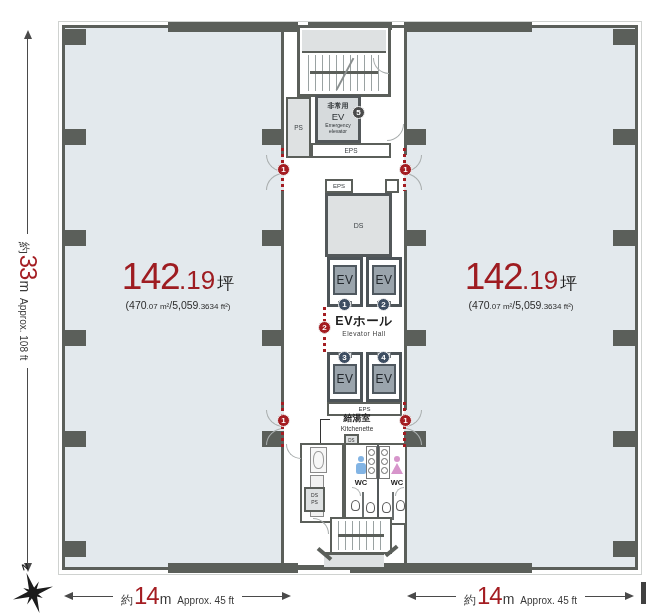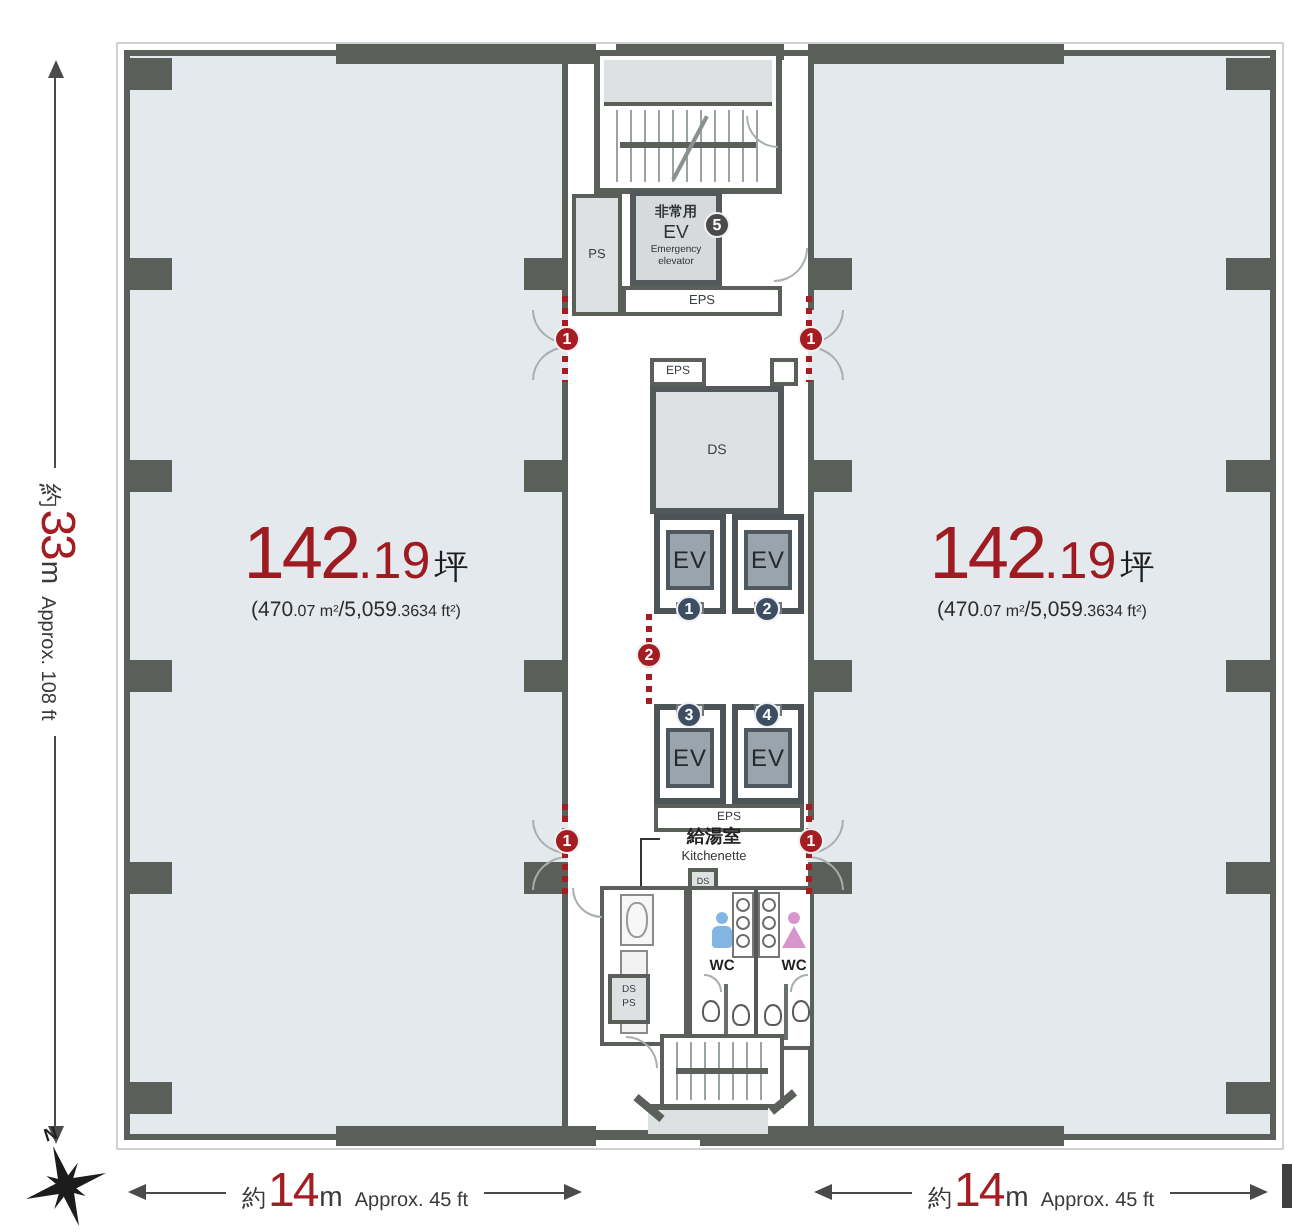--- a/index.html
+++ b/index.html
@@ -169,20 +169,24 @@
   </div>
   <div class="abs shaft" style="left:366px;top:257px;width:36px;height:50px">
     <div class="car" style="top:5px;bottom:9px">
         <span>EV</span>
       </div>
     <div class="tick" style="bottom:-3px"></div>
   </div>
   <div class="abs badge navy" style="left:338px;top:298px">1</div>
   <div class="abs badge navy" style="left:377px;top:298px">2</div>
 
+  <div class="abs" style="left:325px;top:313px;width:78px;text-align:center">
+    <div style="font-size:12.5px;font-weight:700;color:#1f1f1f;letter-spacing:.5px">EVホール</div>
+    <div style="font-size:6.5px;color:#3a3a3a;letter-spacing:.5px">Elevator Hall</div>
+  </div>
   <div class="abs rdot" style="left:323px;top:307px;height:45px"></div>
   <div class="abs badge red" style="left:318px;top:321px">2</div>
 
   <div class="abs shaft" style="left:327px;top:352px;width:36px;height:50px">
     <div class="car" style="top:9px;bottom:5px">
         <span>EV</span>
       </div>
     <div class="tick" style="top:-3px"></div>
   </div>
   <div class="abs shaft" style="left:366px;top:352px;width:36px;height:50px">

